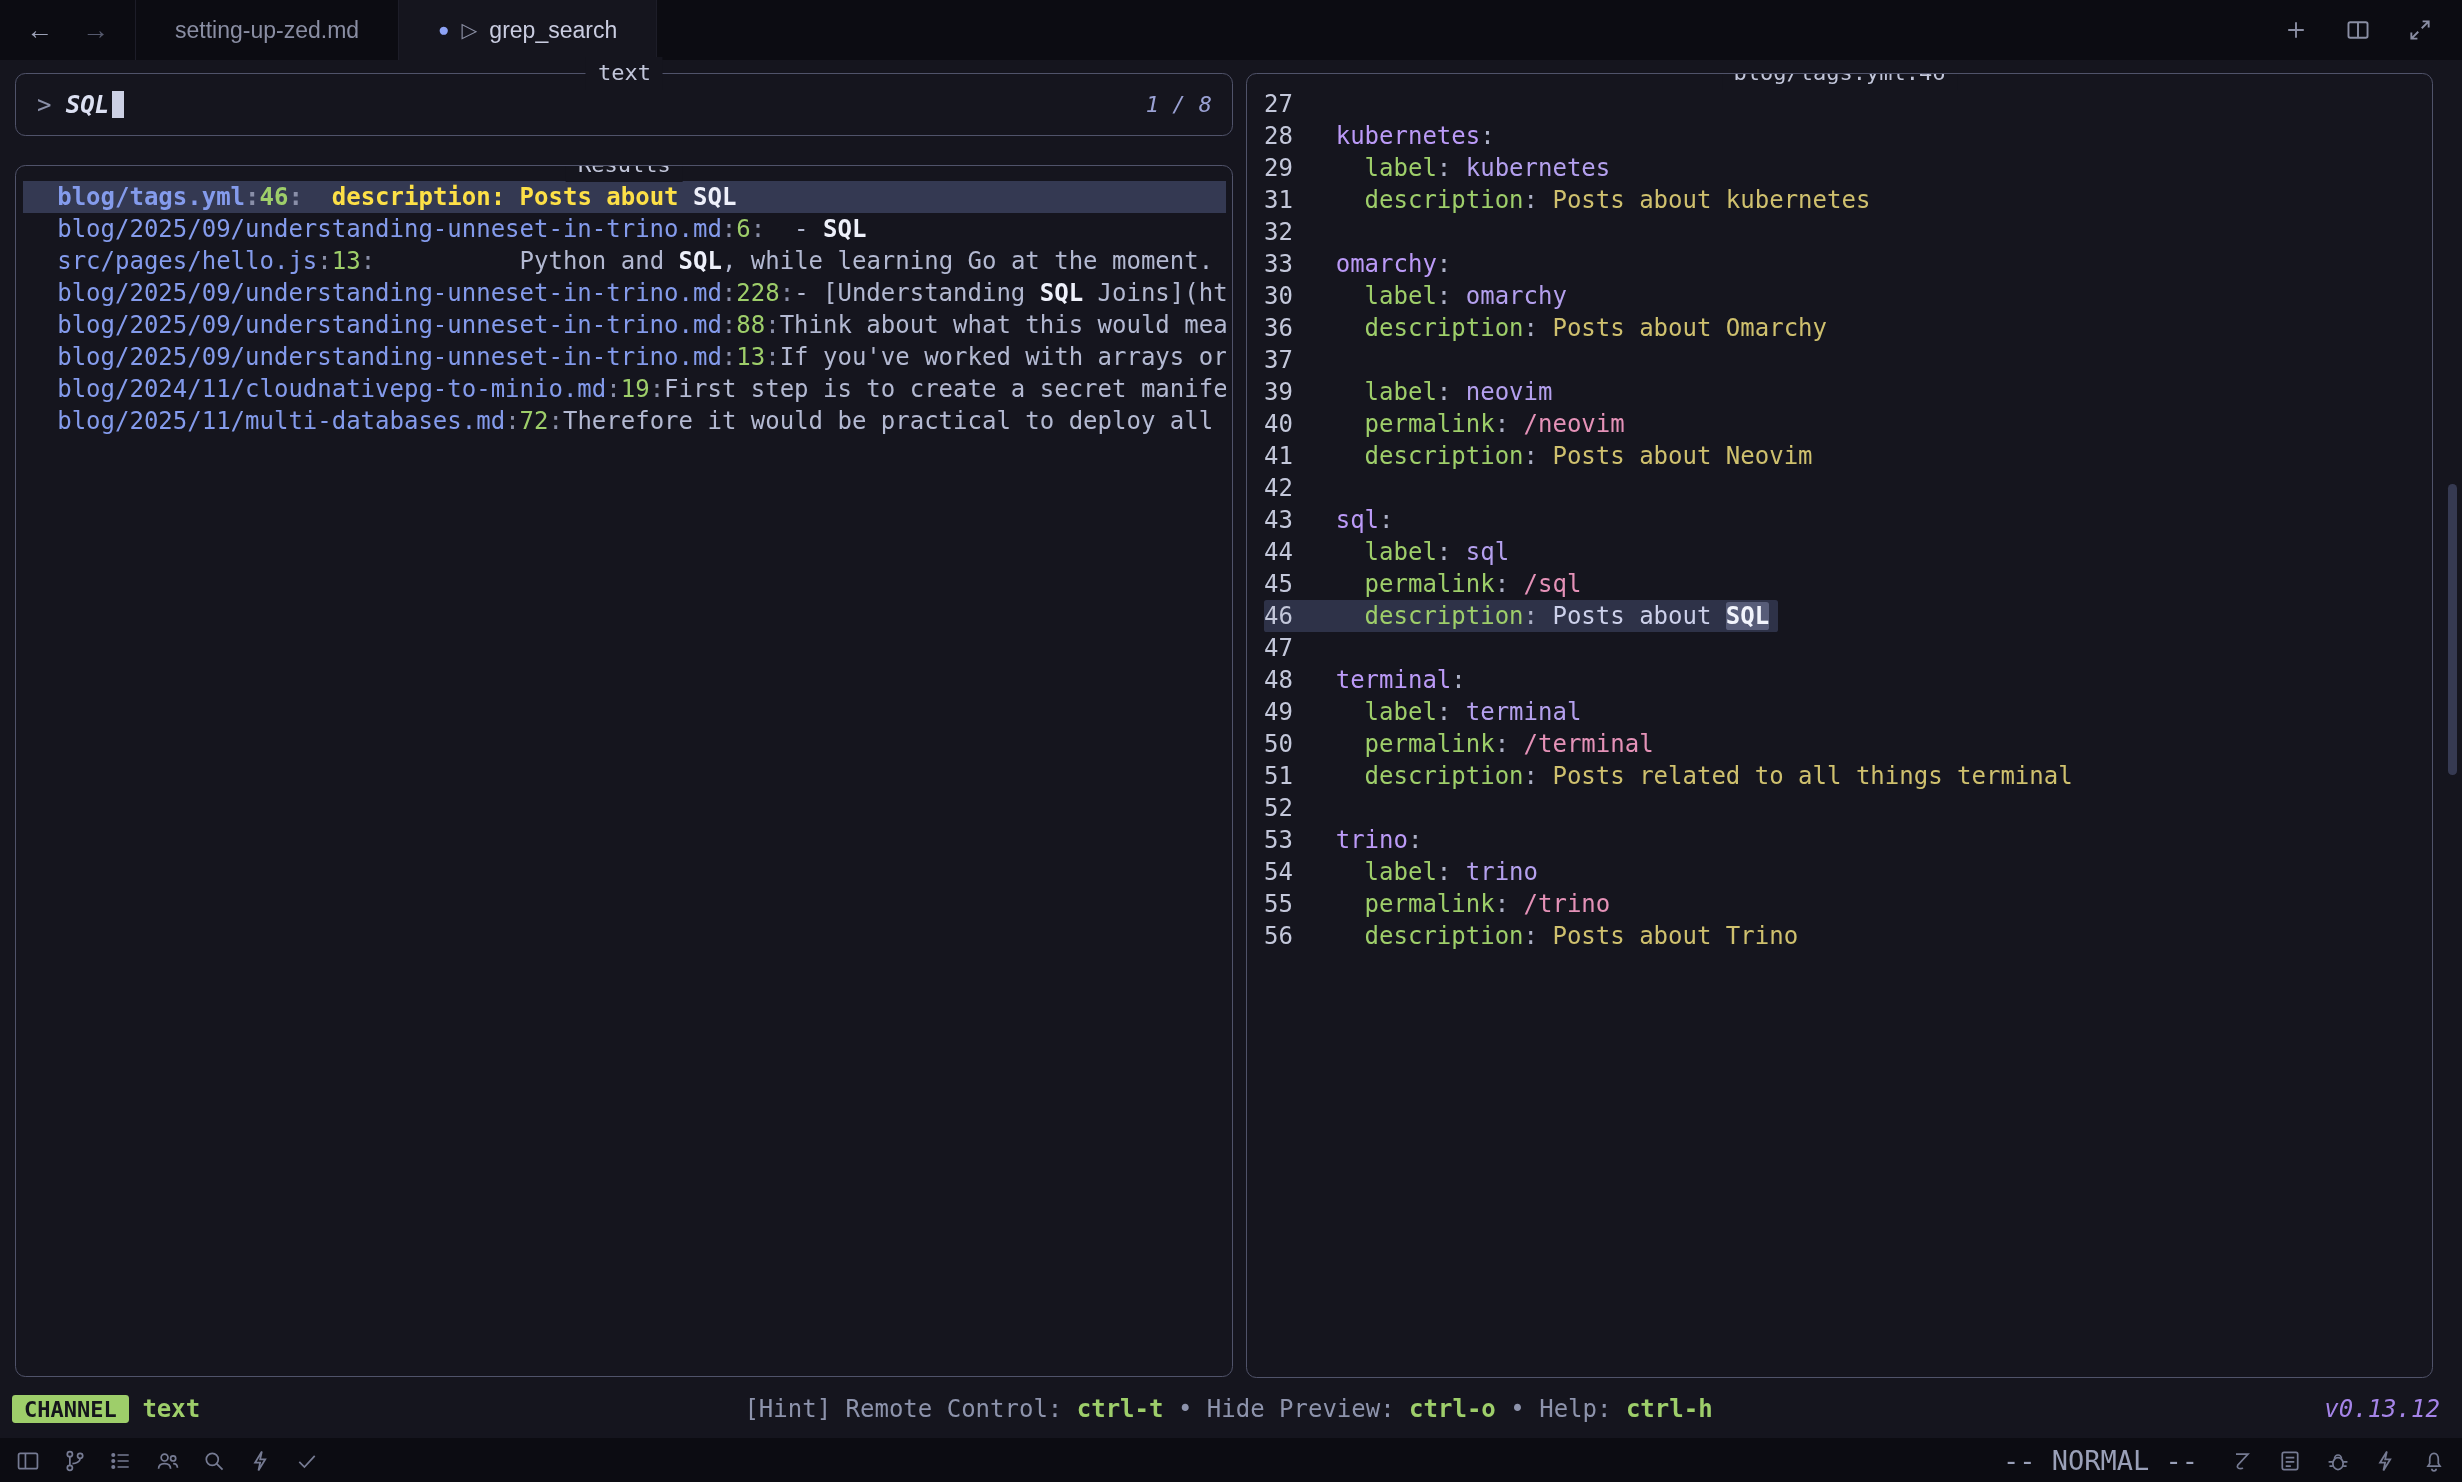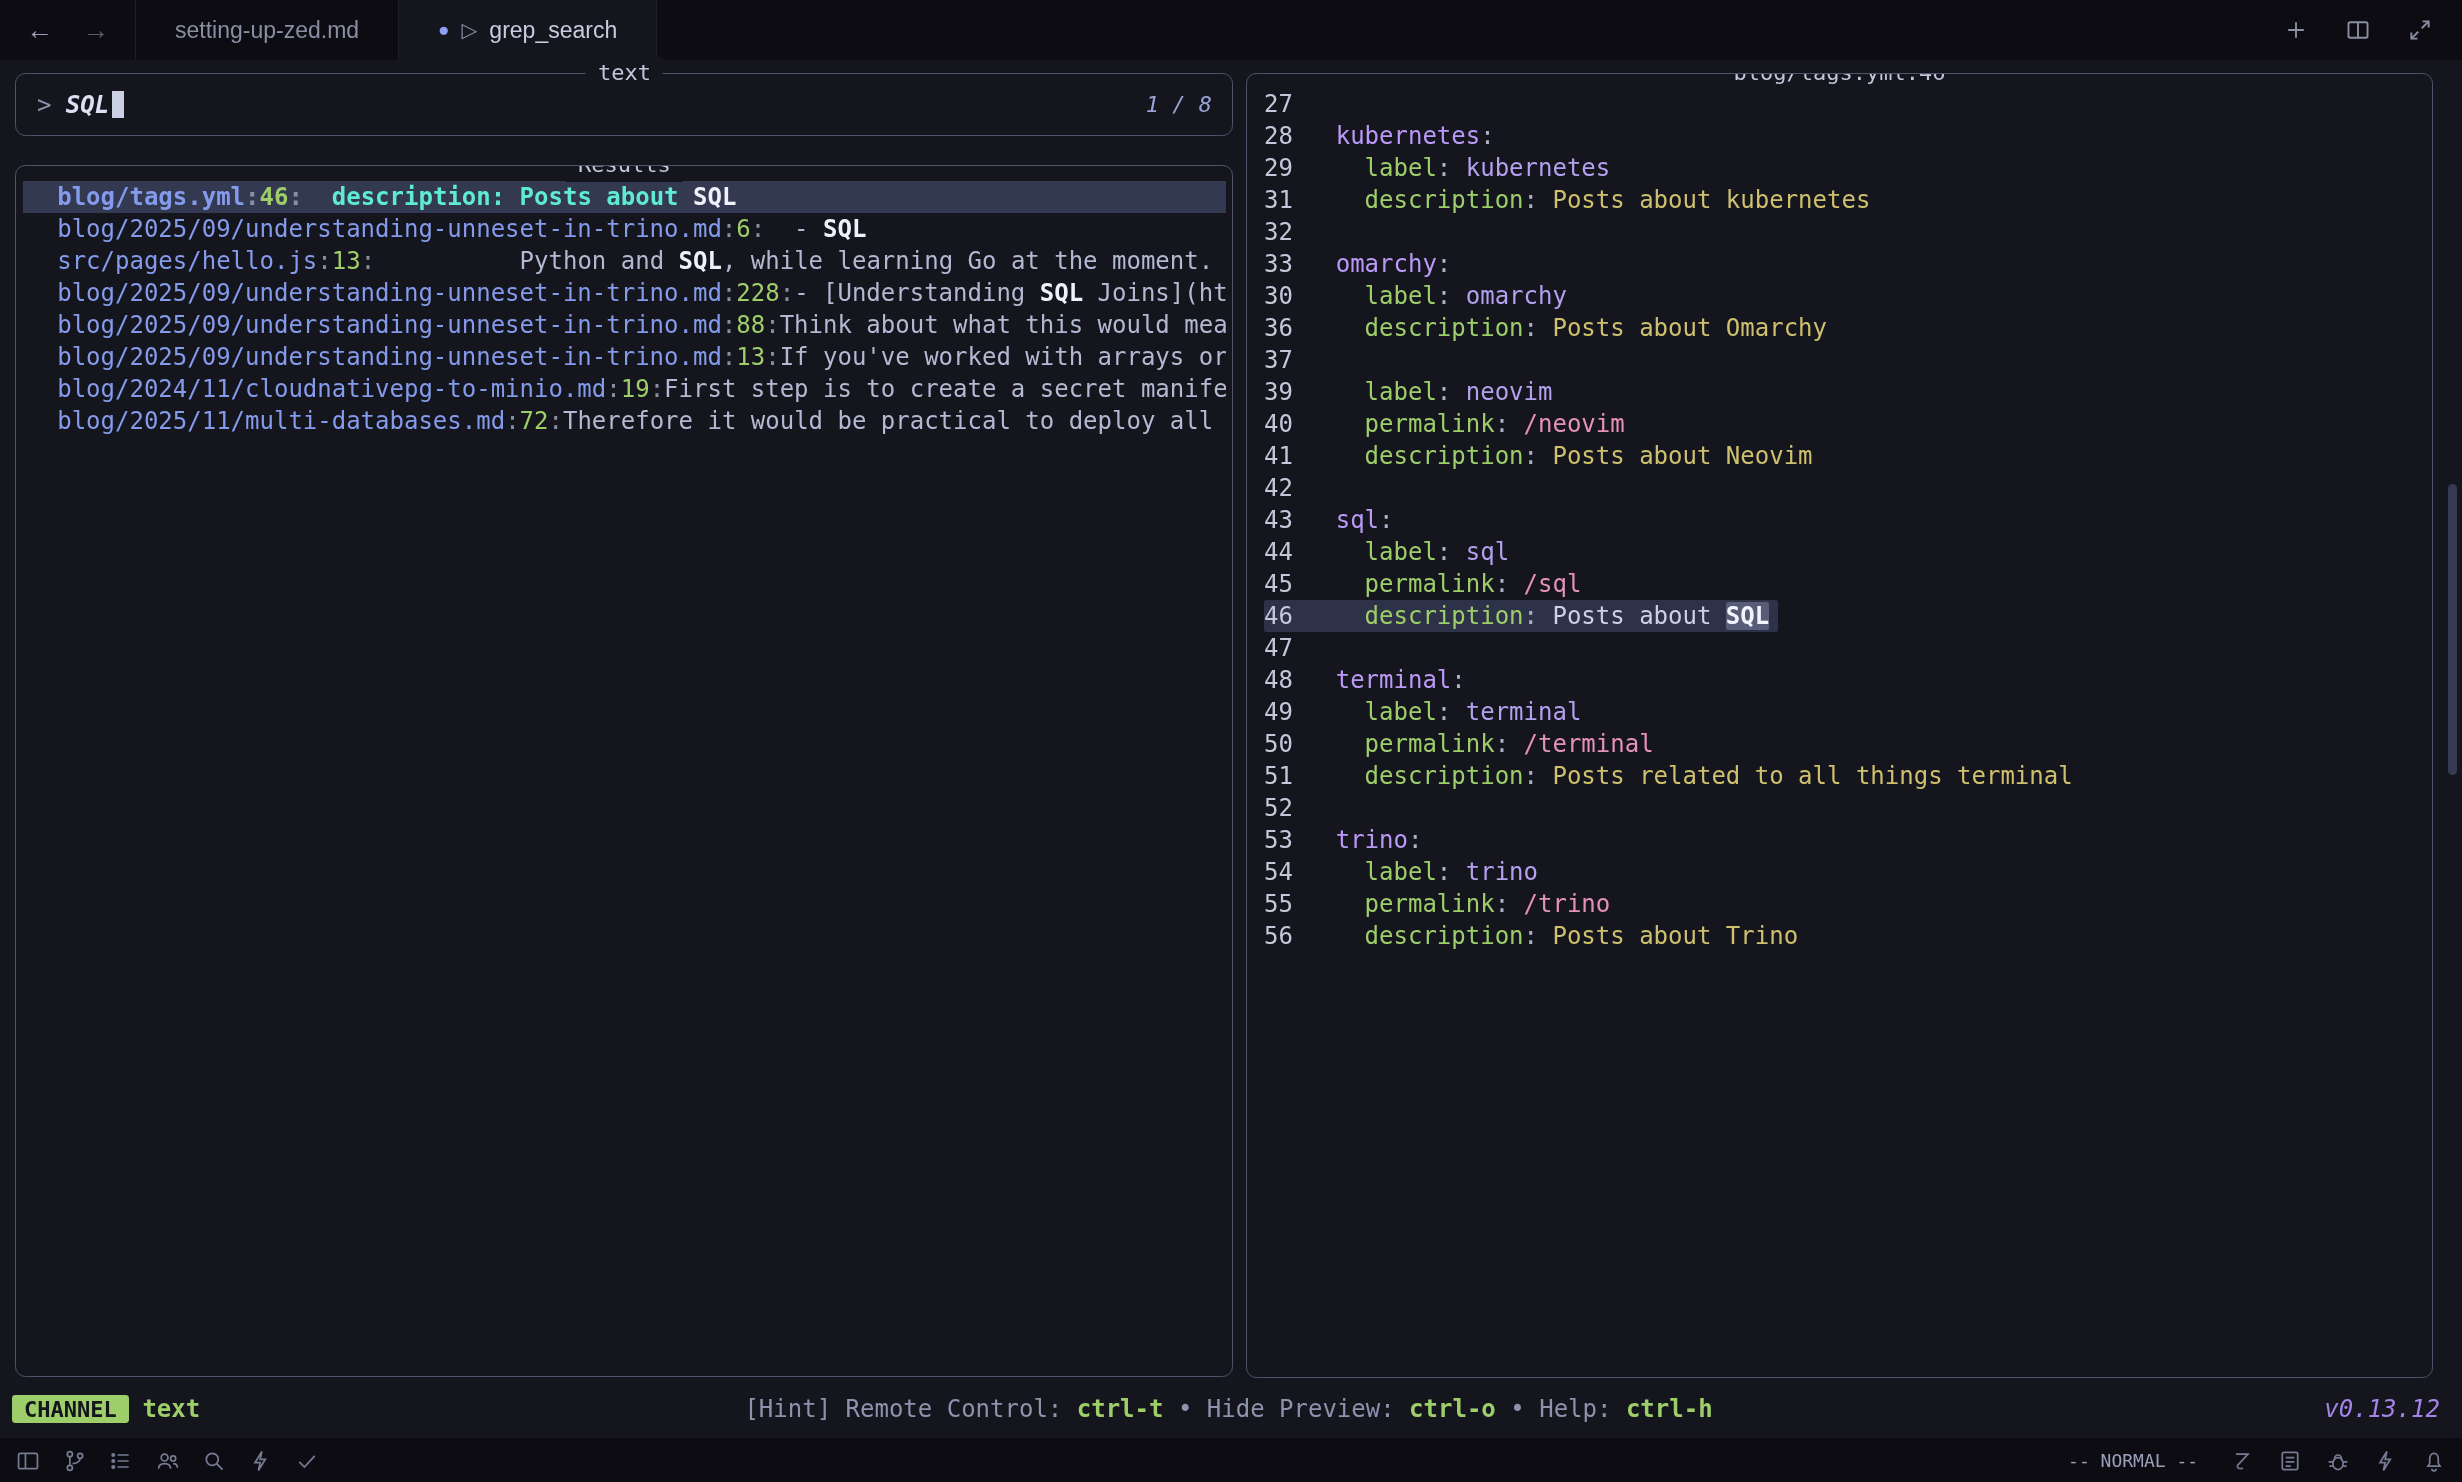--- a/index.html
+++ b/index.html
@@ -50,21 +50,21 @@
 
   
   .resultsbox { top:105px; left:15.4px; width:1218px; height:1212px; overflow:hidden; }
   .rlist { padding:15.4px 6.8px 0 6.8px; }
   .rrow { height:32px; line-height:32px; padding-left:34px; padding-right:6.8px; font-size:24px; white-space:pre; overflow:hidden; }
   .rrow.sel { background:#343952; font-weight:bold; }
   .rpath { color:#849bec; }
   .rcolon { color:#8a8fa8; }
   .rnum { color:#9ece6a; }
   .rtext { color:#b3b9d2; }
-  .rrow.sel .rtext { color:#5eead4; }
+  .rrow.sel .rtext { color:#fde047; }
   .rmatch { color:#eef0fa; font-weight:bold; }
 
   
   .previewbox { top:13px; left:1246px; width:1187px; height:1305px; overflow:hidden; }
   .pcode { padding:13.7px 0 0 17px; }
   .pline { height:32px; line-height:32px; font-size:24px; white-space:pre; }
   .linewrap { display:inline-block; }
   .linewrap.hl { background:#2e3248; border-radius:2.6px; padding-right:8.5px; }
   .pnum { display:inline-block; width:58px; margin-right:13.7px; color:#c3c7da; }
   .c-ktop { color:#bb9af7; }
@@ -93,21 +93,21 @@
   
   .bottombar {
     position:absolute; left:0; right:0; bottom:0; height:45px;
     background:#0c0c12; display:flex; align-items:center;
     padding:0 15.4px; color:#767b93;
   }
   .bb-left { display:flex; align-items:center; gap:20.5px; }
   .bb-right { margin-left:auto; display:flex; align-items:center; gap:22px; }
   .bb-icon { width:26px; height:26px; display:flex; align-items:center; justify-content:center; }
   .bb-icon svg { display:block; }
-  .mode { color:#9aa0b8; font-size:18px; margin-right:8.5px; white-space:pre; }
+  .mode { color:#9aa0b8; font-size:27px; margin-right:8.5px; white-space:pre; }
 </style>
 </head>
 <body>
 
 <div class="screen">
 
   <div class="tabbar">
     <div class="navgroup">
       <span class="navarrow">←</span>
       <span class="navarrow fwd">→</span>

